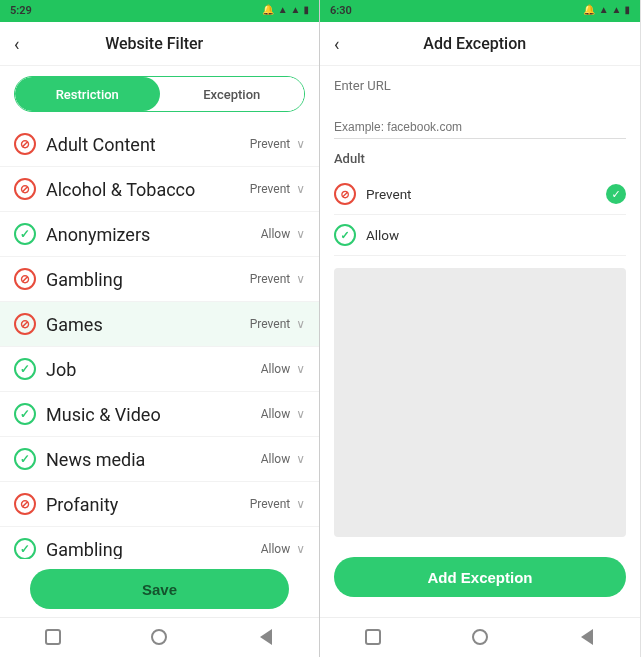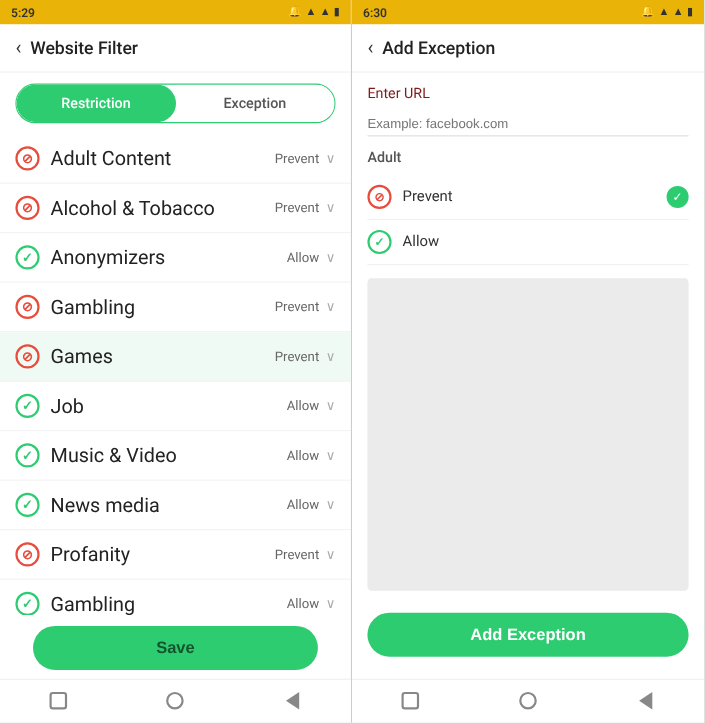--- a/index.html
+++ b/index.html
@@ -21,23 +21,23 @@
       border-right: 1px solid #ccc;
     }
     .phone-panel.right {
       border-right: none;
     }
 
     
     .status-bar {
       display: flex;
       justify-content: space-between;
-      align-items: center;
+      align-items: flex-start;
       padding: 4px 10px;
-      background: #eab308;
+      background: #22c55e;
       font-size: 10px;
       color: #333;
       height: 22px;
       gap: 44px;
     }
     .status-bar .time { font-weight: 600; font-size: 11px; }
     .status-icons {
       display: flex;
       align-items: center;
       gap: 3px;
@@ -54,21 +54,21 @@
       height: 44px;
     }
     .header-back {
       font-size: 18px;
       color: #333;
       cursor: pointer;
       margin-right: 8px;
     }
     .header-title {
       flex: 1;
-      text-align: left;
+      text-align: center;
       font-size: 16px;
       font-weight: 500;
       color: #222;
       margin-right: 24px;
     }
 
     
     .tab-switcher {
       display: flex;
       margin: 10px 14px;
@@ -180,22 +180,22 @@
     .add-exception-content {
       flex: 1;
       padding: 12px 14px;
       overflow: hidden;
       display: flex;
       flex-direction: column;
       gap: 6px;
     }
     .field-label {
       font-size: 13px;
-      color: #7f1d1d;
-      margin-bottom: 2px;
+      color: #737373;
+      margin-bottom: 17px;
     }
     .url-input {
       width: 100%;
       border: none;
       border-bottom: 1.5px solid #ddd;
       padding: 4px 0;
       font-size: 12px;
       color: #ec4899;
       outline: none;
       background: transparent;

